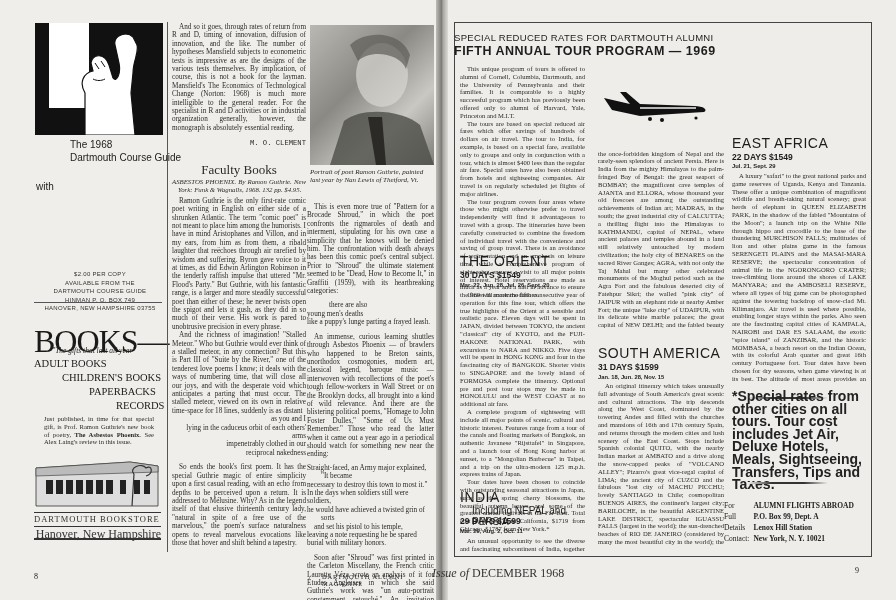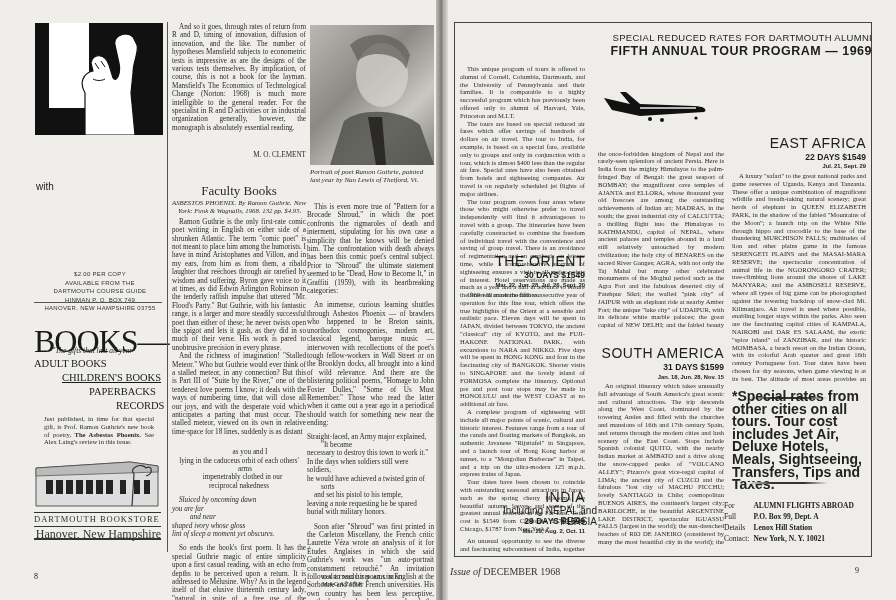--- a/index.html
+++ b/index.html
@@ -15,53 +15,57 @@
   .vline{position:absolute;background:#555;width:1px;}
   
   .cg-title{font-family:"Liberation Sans",sans-serif;font-size:10px;line-height:13px;color:#222;}
   .cg-small{font-family:"Liberation Sans",sans-serif;font-size:6px;line-height:8.5px;text-align:center;letter-spacing:0.3px;color:#333;}
   .books-h{font-size:32px;letter-spacing:-1px;color:#1a1a1a;}
   .bk{font-size:10.5px;color:#1a1a1a;font-family:"Liberation Serif",serif;}
   .bookstore{font-size:8.5px;letter-spacing:1px;text-align:left;color:#333;}
   
   .box{position:absolute;left:454px;top:22px;width:416px;height:533px;border:1px solid #444;}
   .sans{font-family:"Liberation Sans",sans-serif;}
-  .hd{font-family:"Liberation Sans",sans-serif;text-align:right;color:#1d1d1d;}
+  .hd{font-family:"Liberation Sans",sans-serif;text-align:left;color:#1d1d1d;}
   .region{font-size:14px;letter-spacing:0.5px;}
   .price{font-size:8.5px;font-weight:bold;}
   .dates{font-size:5.8px;font-weight:bold;}
   .tbl td{font-size:7.5px;padding:0 4px 0 0;line-height:11px;}
 </style>
 </head>
 <body>
 
 <div class="page" id="left">
 
   <div class="abs" style="left:35px;top:23px;width:128px;height:112px;background:#111;">
     <svg width="128" height="112" viewBox="0 0 128 112">
       <rect x="14" y="0" width="40" height="85" fill="#fff"></rect>
       <path d="M50 112 L50 70 C44 60 48 50 58 48 L56 40 C58 30 70 30 74 42 L78 55 C82 60 86 50 84 40 L80 22 C78 12 92 8 98 14 L102 22 C104 30 98 38 98 50 L96 70 L100 112 Z" fill="#fff" stroke="#111" stroke-width="1.2"></path>
       <path d="M60 40 L64 46 M66 38 L70 44 M58 56 C62 58 66 58 70 56" stroke="#111" fill="none" stroke-width="1"></path>
     </svg>
   </div>
+  <div class="abs cg-title" style="left:70px;top:138px;">
+    <div>The 1968</div>
+    <div>Dartmouth Course Guide</div>
+  </div>
   <div class="abs cg-title" style="left:36px;top:180px;width:128px;">with</div>
   <div class="abs cg-small" style="left:36px;top:270px;width:128px;">
     <div>$2.00 PER COPY</div>
     <div>AVAILABLE FROM THE</div>
     <div>DARTMOUTH COURSE GUIDE</div>
     <div>HINMAN P. O. BOX 749</div>
     <div>HANOVER, NEW HAMPSHIRE 03755</div>
   </div>
 
   <div class="abs" style="left:34px;top:302px;width:128px;height:1px;background:#555;"></div>
 
   <div class="abs books-h" style="left:34px;top:323px;">BOOKS—</div>
   <div class="abs it" style="left:52px;top:346px;font-size:7.5px;">"The gifts that last all year"</div>
   <div class="abs bk" style="left:34px;top:358px;">ADULT BOOKS</div>
-  <div class="abs bk" style="left:62px;top:372px;text-decoration:underline;">CHILDREN'S BOOKS</div>
+  <div class="abs bk" style="left:62px;top:372px;">CHILDREN'S BOOKS</div>
   <div class="abs bk" style="left:89px;top:386px;">PAPERBACKS</div>
   <div class="abs bk" style="left:116px;top:400px;">RECORDS</div>
   <div class="abs txt" style="left:44px;top:415px;width:110px;font-size:6.6px;line-height:7.8px;">
     <span>Just published, in time for that special gift, is Prof. Ramon Guthrie's new book of poetry, </span><b>The Asbestos Phoenix.</b><span> See Alex Laing's review in this issue.</span>
   </div>
   <div class="abs" style="left:34px;top:454px;width:127px;height:56px;">
     <svg width="127" height="56" viewBox="0 0 127 56">
       <path d="M2 14 L96 8 L124 12 L124 52 L2 52 Z" fill="#ddd" stroke="#333" stroke-width="0.8"></path>
       <path d="M2 14 L96 8 L124 12 L124 18 L2 22 Z" fill="#bbb" stroke="#333" stroke-width="0.6"></path>
       <g fill="#222">
@@ -84,58 +88,56 @@
   <div class="abs" style="left:34px;top:526px;width:127px;height:1px;background:#333;"></div>
   <div class="abs" style="left:34px;top:527px;width:127px;text-align:right;font-size:12px;color:#333;">Hanover, New Hampshire</div>
   <div class="abs" style="left:34px;top:538px;width:127px;height:2px;background:#333;"></div>
 
   <div class="abs" style="left:34px;top:572px;font-size:8px;">8</div>
 
   <div class="vline" style="left:167px;top:22px;height:530px;"></div>
 
   <div class="abs txt" style="left:172px;top:23px;width:134px;">
     <p>And so it goes, through rates of return from R and D, timing of innovation, diffusion of innovation, and the like. The number of hypotheses Mansfield subjects to econometric tests is impressive as are the designs of the various tests themselves. By implication, of course, this is not a book for the layman. Mansfield's The Economics of Technological Change (Norton: 1968) is much more intelligible to the general reader. For the specialist in R and D activities or in industrial organization generally, however, the monograph is absolutely essential reading.</p>
-    <div style="text-align:right;font-variant:small-caps;margin-top:19px;">M. O. CLEMENT</div>
-    <div style="text-align:center;font-size:13px;line-height:16px;margin-top:23px;">Faculty Books</div>
+    <div style="text-align:right;font-variant:small-caps;margin-top:7px;font-family:Liberation Mono, monospace;">M. O. CLEMENT</div>
+    <div style="text-align:center;font-size:13px;line-height:16px;margin-top:14px;">Faculty Books</div>
     <div class="it" style="font-size:6.8px;line-height:8px;padding-left:6px;text-indent:-6px;margin-bottom:3px;">ASBESTOS PHOENIX. By Ramon Guthrie. New York: Funk &amp; Wagnalls, 1968. 132 pp. $4.95.</div>
     <p>Ramon Guthrie is the only first-rate comic poet writing in English on either side of a shrunken Atlantic. The term "comic poet" is not meant to place him among the humorists. I have in mind Aristophanes and Villon, and in my ears, from him as from them, a ribald laughter that reëchoes through air rarefied by wisdom and suffering. Byron gave voice to it at times, as did Edwin Arlington Robinson in the tenderly raffish impulse that uttered "Mr. Flood's Party." But Guthrie, with his fantastic range, is a larger and more steadily successful poet than either of these; he never twists open the spigot and lets it gush, as they did in so much of their verse. His work is pared to unobtrusive precision in every phrase.</p>
     <p>And the richness of imagination! "Stalled Meteor." Who but Guthrie would ever think of a stalled meteor, in any connection? But this is Part III of "Suite by the River," one of the tenderest love poems I know; it deals with the ways of numbering time, that will close all our joys, and with the desperate void which anticipates a parting that must occur. The stalled meteor, viewed on its own in relative time-space for 18 lines, suddenly is as distant</p>
-    <div style="margin-top:12px;text-align:center;">
+    <div style="margin-top:0;text-align:right;">
       <div style="padding-left:22px;">as you and I</div>
       <div>lying in the caduceus orbit of each others'</div>
       <div style="padding-left:12px;">arms</div>
       <div style="padding-left:7px;">impenetrably clothed in our</div>
       <div>reciprocal nakedness</div>
-    </div>
-    <div class="it" style="margin-top:6px;text-align:left;">
-      <div style="padding-left:7px;">Sluiced by oncoming dawn</div>
-      <div>you are far</div>
-      <div style="padding-left:18px;">and near</div>
-      <div>shaped ivory whose gloss</div>
-      <div>lint of sleep a moment yet obscures.</div>
     </div>
     <p style="margin-top:6px;">So ends the book's first poem. It has the special Guthrie magic of entire simplicity upon a first casual reading, with an echo from depths to be perceived upon a return. It is addressed to Mélusine. Why? As in the legend itself of that elusive thirteenth century lady, "natural in spite of a free use of the marvelous," the poem's surface naturalness opens to reveal marvelous evocations like those that hover and shift behind a tapestry.</p>
   </div>
 
   <div class="abs" style="left:310px;top:25px;width:124px;height:140px;background:linear-gradient(135deg,#b9b8b2,#8a8984 40%,#c9c8c2 70%,#7e7d78);">
     <svg width="124" height="140" viewBox="0 0 124 140">
       <ellipse cx="72" cy="50" rx="26" ry="32" fill="#d8d7d2" opacity="0.7"></ellipse>
       <path d="M40 20 C56 4 92 6 100 30 L96 44 C90 28 60 24 48 36 Z" fill="#5e5d59" opacity="0.7"></path>
       <path d="M20 140 L34 96 C50 82 92 84 110 100 L124 140 Z" fill="#4e4d49" opacity="0.8"></path>
       <path d="M58 92 L66 140 L76 140 L72 92 Z" fill="#2b2a27"></path>
     </svg>
   </div>
   <div class="abs txt it" style="left:310px;top:168px;width:124px;font-size:7px;line-height:8.2px;text-align:left;">Portrait of poet Ramon Guthrie, painted last year by Nan Lewis of Thetford, Vt.</div>
   <div class="abs txt" style="left:307px;top:203px;width:127px;">
     <p>This is even more true of "Pattern for a Brocade Shroud," in which the poet confronts the rigmaroles of death and interment, stipulating for his own case a simplicity that he knows will be denied him. The confrontation with death always has been this comic poet's central subject. Prior to "Shroud" the ultimate statement seemed to be "Dead, How to Become It," in Graffiti (1959), with its heartbreaking categories:</p>
+    <div style="margin-top:6px;text-align:left;">
+      <div style="padding-left:22px;">there are also</div>
+      <div>young men's deaths</div>
+      <div>like a puppy's lunge parting a frayed leash.</div>
+    </div>
     <p style="margin-top:6px;">An immense, curious learning shuttles through Asbestos Phoenix — of brawlers who happened to be Breton saints, unorthodox cosmogonies, modern art, classical legend, baroque music — interwoven with recollections of the poet's tough fellow-workers in Wall Street or on the Brooklyn docks, all brought into a kind of wild relevance. And there are the blistering political poems, "Homage to John Foster Dulles," "Some of Us Must Remember." Those who read the latter when it came out a year ago in a periodical should watch for something new near the ending:</p>
     <div style="margin-top:5px;text-align:left;">
       <div>Straight-faced, an Army major explained,</div>
       <div style="padding-left:14px;">"It became</div>
-      <div>necessary to destroy this town to work it."</div>
+      <div>necessary to destroy this town to most it."</div>
       <div>In the days when soldiers still were soldiers,</div>
       <div>he would have achieved a twisted grin of</div>
       <div style="padding-left:14px;">sorts</div>
       <div style="padding-left:7px;">and set his pistol to his temple,</div>
       <div>leaving a note requesting he be spared</div>
       <div>burial with military honors.</div>
     </div>
     <p style="margin-top:6px;">Soon after "Shroud" was first printed in the Carleton Miscellany, the French critic Laurette Véza wrote an analysis of it for Études Anglaises in which she said Guthrie's work was "un auto-portrait constamment retouché." An invitation followed to read his poems in English at the Sorbonne and other French universities. His own country has been less perceptive, partly because he has never played the academic-poetic game. For more than three decades he was an utterly committed teacher of French literature; he reread the whole of Proust</p>
   </div>
   <div class="abs" style="left:322px;top:573px;font-size:6.5px;letter-spacing:0.8px;">DARTMOUTH ALUMNI MAGAZINE</div>
@@ -220,17 +222,17 @@
         <td>Details</td>
         <td style="font-weight:bold;">Lenox Hill Station</td>
       </tr>
   <tr>
         <td>Contact:</td>
         <td style="font-weight:bold;">New York, N. Y. 10021</td>
       </tr>
 </tbody>
   </table>
 
-<div class="abs" style="left:450px;top:566px;font-size:10px;color:#333;">
+<div class="abs" style="left:432px;top:566px;font-size:12px;color:#333;">
   <span class="it">Issue of</span>
   <span style="font-variant:small-caps;">DECEMBER 1968</span>
 </div>
 <div class="abs" style="left:855px;top:566px;font-size:8px;">9</div>
 
 </body></html>

